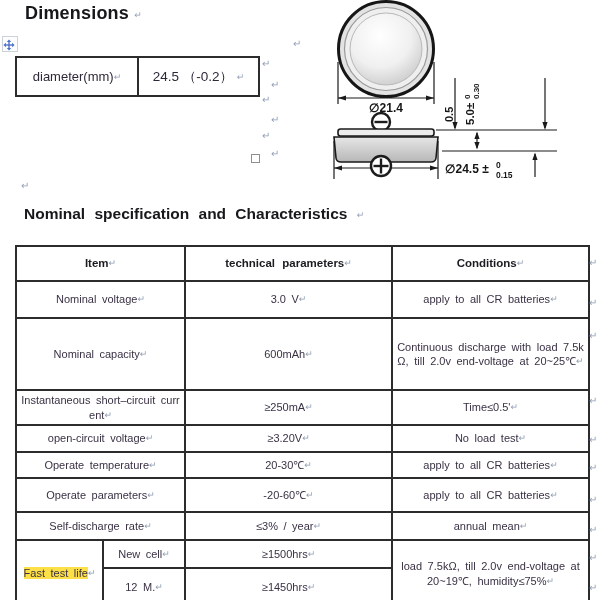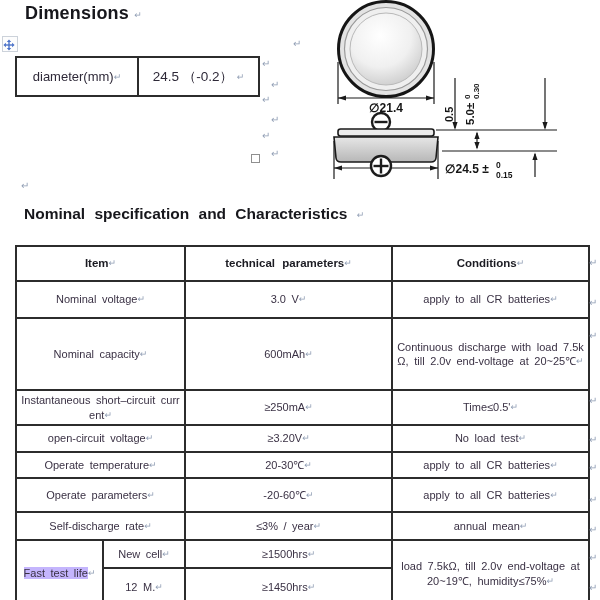--- a/index.html
+++ b/index.html
@@ -15,21 +15,21 @@
   table.dims td{border:2px solid #2c2c2c;height:35px;text-align:center;vertical-align:middle;
                 font-size:13px;color:#2e2938;}
   table.dims td.val{font-size:13.5px;}
   
   table.spec{position:absolute;left:15px;top:245px;width:573px;border-collapse:collapse;table-layout:fixed;}
   table.spec th,table.spec td{border:2px solid #2c2c2c;text-align:center;vertical-align:middle;
        font-size:11px;line-height:1.3;padding:1px 3px;color:#3a3144;word-spacing:2.5px;}
   table.spec th{font-size:11.5px;font-weight:bold;color:#1b1b22;word-spacing:4px;}
   td.just{text-align:justify;word-break:break-all;padding:2px 5px;}
   td.breaky{word-break:break-all;padding:1px 6px;}
-  .hl{background:#c4b5fd;}
+  .hl{background:#fde047;}
   .h43{height:35px}.h25{height:37px}.h62{height:72px}.h27{height:27px}.h26{height:26px}
   .h34{height:34px}.h28{height:28px}.h31{height:39px}.h20{height:20px}
   .handlebox{position:absolute;left:2px;top:36px;width:14px;height:14px;border:1px solid #ccd2da;background:#fdfdfd;}
   .resizebox{position:absolute;left:251px;top:154px;width:7px;height:7px;border:1px solid #8f8f8f;background:#fff;}
   svg text{font-family:"Liberation Sans",sans-serif;}
 </style>
 </head>
 <body>
 
 <div class="canvas">

